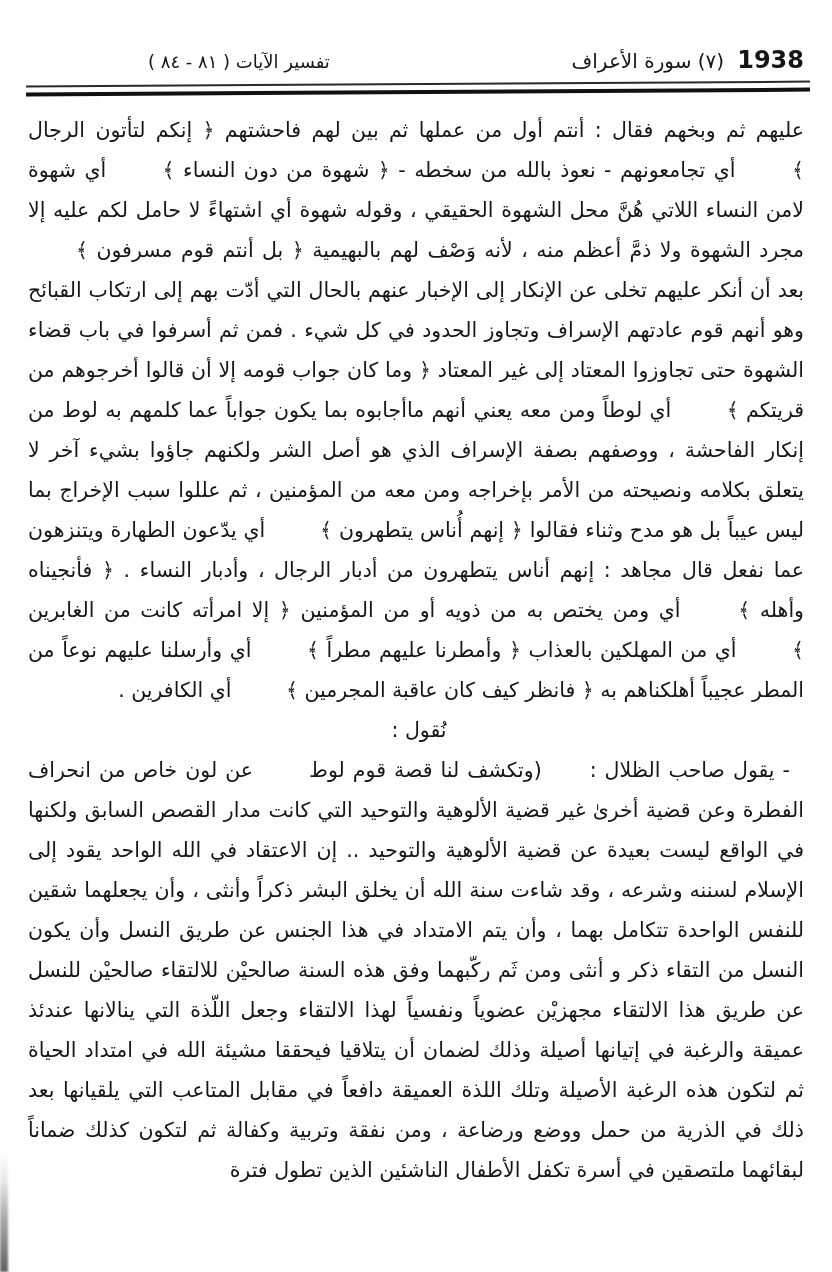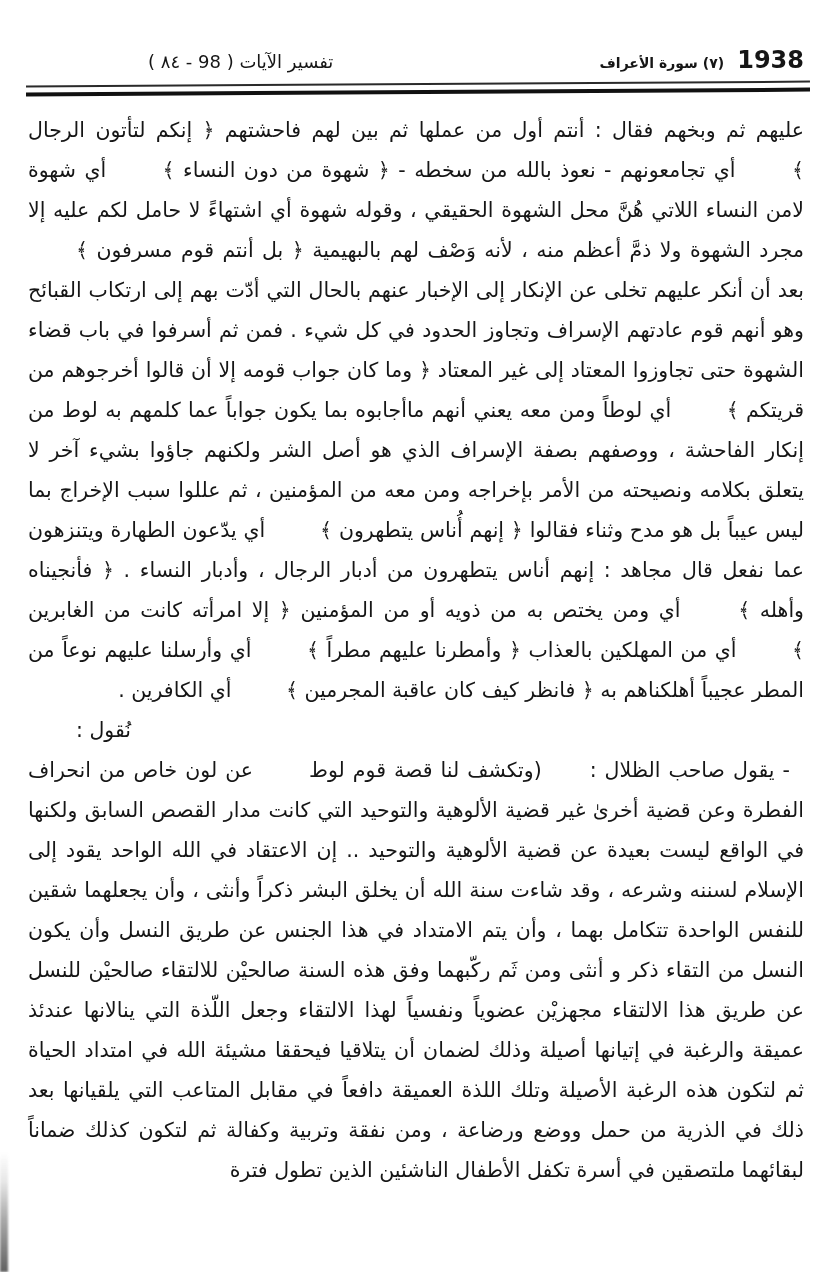--- a/index.html
+++ b/index.html
@@ -26,22 +26,22 @@
     padding-left: 120px;
     direction: rtl;
   }
   .header-right { white-space: nowrap; }
   .page-number {
     font-weight: bold;
     font-size: 24px;
     letter-spacing: 1px;
   }
   .surah-title {
-    font-weight: bold;
-    font-size: 14px;
+    font-weight: normal;
+    font-size: 20px;
     margin-right: 8px;
     margin-left: 36px;
   }
   .section-title {
     font-size: 18px;
     white-space: nowrap;
   }
   
   .rule {
     margin: 9px -6px 0 -2px;
@@ -51,21 +51,21 @@
   .rule-thick { height: 3.5px; background: #111; }
   
   .body-text {
     margin-top: 16px;
     font-size: 20.5px;
     line-height: 40px;
     text-align: justify;
     text-justify: inter-word;
   }
   .para { margin: 0; }
-  .para.naqul  { text-indent: 42px; text-align: left; }
+  .para.naqul  { text-indent: 42px; text-align: center; }
   .para.indent { text-indent: 14px; }
   .b { font-weight: normal; margin-left: 48px; }
   
   .scan-smudge {
     position: absolute;
     left: 0; bottom: 0;
     width: 8px; height: 120px;
     background: linear-gradient(to top,
        rgba(45,45,45,0.75) 0%,
        rgba(70,70,70,0.45) 45%,
@@ -77,21 +77,21 @@
 </head>
 <body>
 
 <div class="page">
 
   <div class="header">
     <div class="header-right">
       <span class="page-number">1938</span>
       <span class="surah-title">(٧) سورة الأعراف</span>
     </div>
-    <div class="section-title">تفسير الآيات ( 98 - ٨٤ )</div>
+    <div class="section-title">تفسير الآيات ( ٨١ - ٨٤ )</div>
   </div>
 
   <div class="rule">
     <div class="rule-thin"></div>
     <div class="rule-thick"></div>
   </div>
 
   <div class="body-text">
       <p class="para"><span>عليهم ثم وبخهم فقال : أنتم أول من عملها ثم بين لهم فاحشتهم </span><span class="b">﴿ إنكم لتأتون الرجال ﴾</span><span> أي تجامعونهم - نعوذ بالله من سخطه - </span><span class="b">﴿ شهوة من دون النساء ﴾</span><span> أي شهوة لامن النساء اللاتي هُنَّ محل الشهوة الحقيقي ، وقوله شهوة أي اشتهاءً لا حامل لكم عليه إلا مجرد الشهوة ولا ذمَّ أعظم منه ، لأنه وَصْف لهم بالبهيمية </span><span class="b">﴿ بل أنتم قوم مسرفون ﴾</span><span> بعد أن أنكر عليهم تخلى عن الإنكار إلى الإخبار عنهم بالحال التي أدّت بهم إلى ارتكاب القبائح وهو أنهم قوم عادتهم الإسراف وتجاوز الحدود في كل شيء . فمن ثم أسرفوا في باب قضاء الشهوة حتى تجاوزوا المعتاد إلى غير المعتاد </span><span class="b">﴿ وما كان جواب قومه إلا أن قالوا أخرجوهم من قريتكم ﴾</span><span> أي لوطاً ومن معه يعني أنهم ماأجابوه بما يكون جواباً عما كلمهم به لوط من إنكار الفاحشة ، ووصفهم بصفة الإسراف الذي هو أصل الشر ولكنهم جاؤوا بشيء آخر لا يتعلق بكلامه ونصيحته من الأمر بإخراجه ومن معه من المؤمنين ، ثم عللوا سبب الإخراج بما ليس عيباً بل هو مدح وثناء فقالوا </span><span class="b">﴿ إنهم أُناس يتطهرون ﴾</span><span> أي يدّعون الطهارة ويتنزهون عما نفعل قال مجاهد : إنهم أناس يتطهرون من أدبار الرجال ، وأدبار النساء . </span><span class="b">﴿ فأنجيناه وأهله ﴾</span><span> أي ومن يختص به من ذويه أو من المؤمنين </span><span class="b">﴿ إلا امرأته كانت من الغابرين ﴾</span><span> أي من المهلكين بالعذاب </span><span class="b">﴿ وأمطرنا عليهم مطراً ﴾</span><span> أي وأرسلنا عليهم نوعاً من المطر عجيباً أهلكناهم به </span><span class="b">﴿ فانظر كيف كان عاقبة المجرمين ﴾</span><span> أي الكافرين .</span></p>
       <p class="para naqul"><span class="b">نُقول :</span></p>

